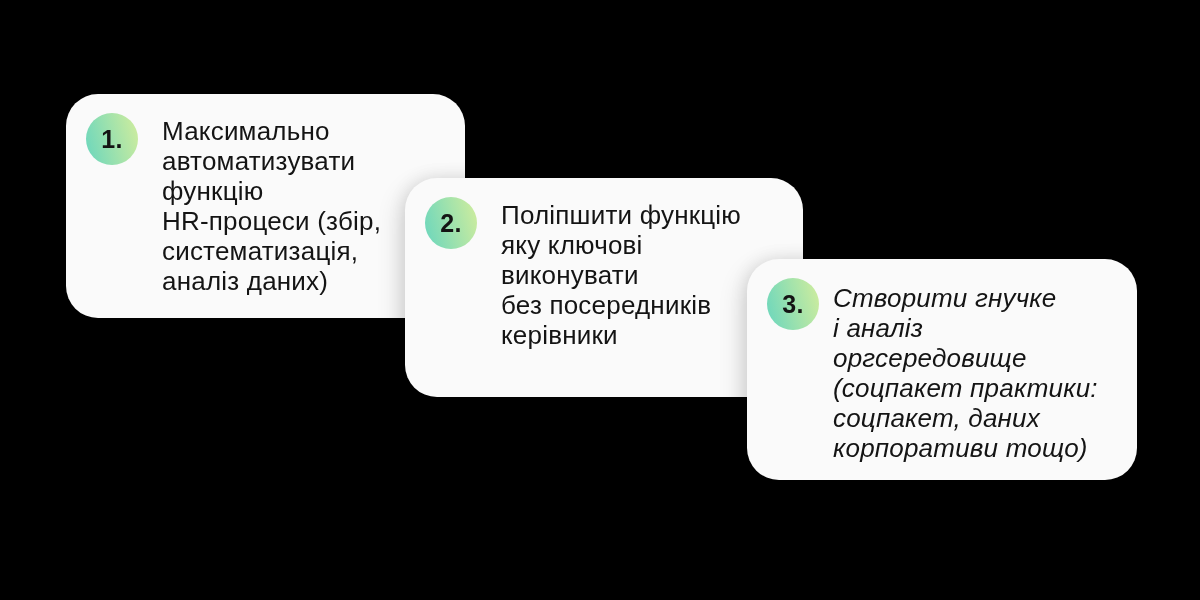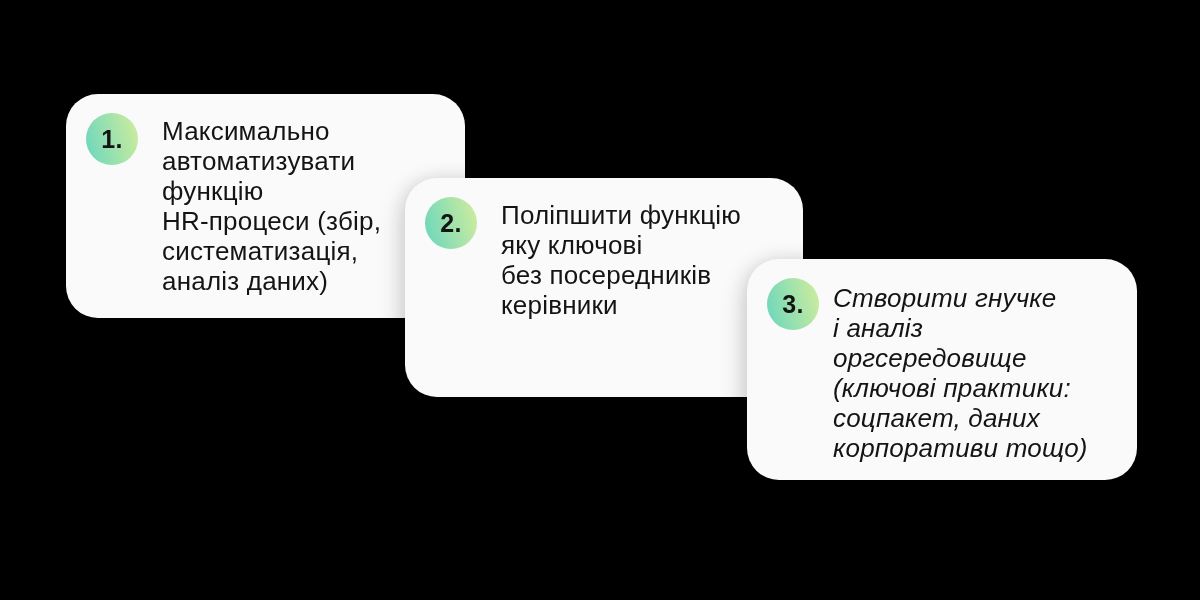--- a/index.html
+++ b/index.html
@@ -77,32 +77,33 @@
     </div>
   </div>
 
   <div class="card card-2">
     <div class="badge">
       <span>2.</span>
     </div>
     <div class="card-text">
       <div class="line">Поліпшити функцію</div>
       <div class="line">яку ключові</div>
+      <div class="line">виконувати</div>
       <div class="line">без посередників</div>
       <div class="line">керівники</div>
     </div>
   </div>
 
   <div class="card card-3">
     <div class="badge">
       <span>3.</span>
     </div>
     <div class="card-text">
       <div class="line">Створити гнучке</div>
       <div class="line">і аналіз</div>
       <div class="line">оргсередовище</div>
-      <div class="line">(ключові практики:</div>
+      <div class="line">(соцпакет практики:</div>
       <div class="line">соцпакет, даних</div>
       <div class="line">корпоративи тощо)</div>
     </div>
   </div>
 
 </div>
 
 </body></html>

